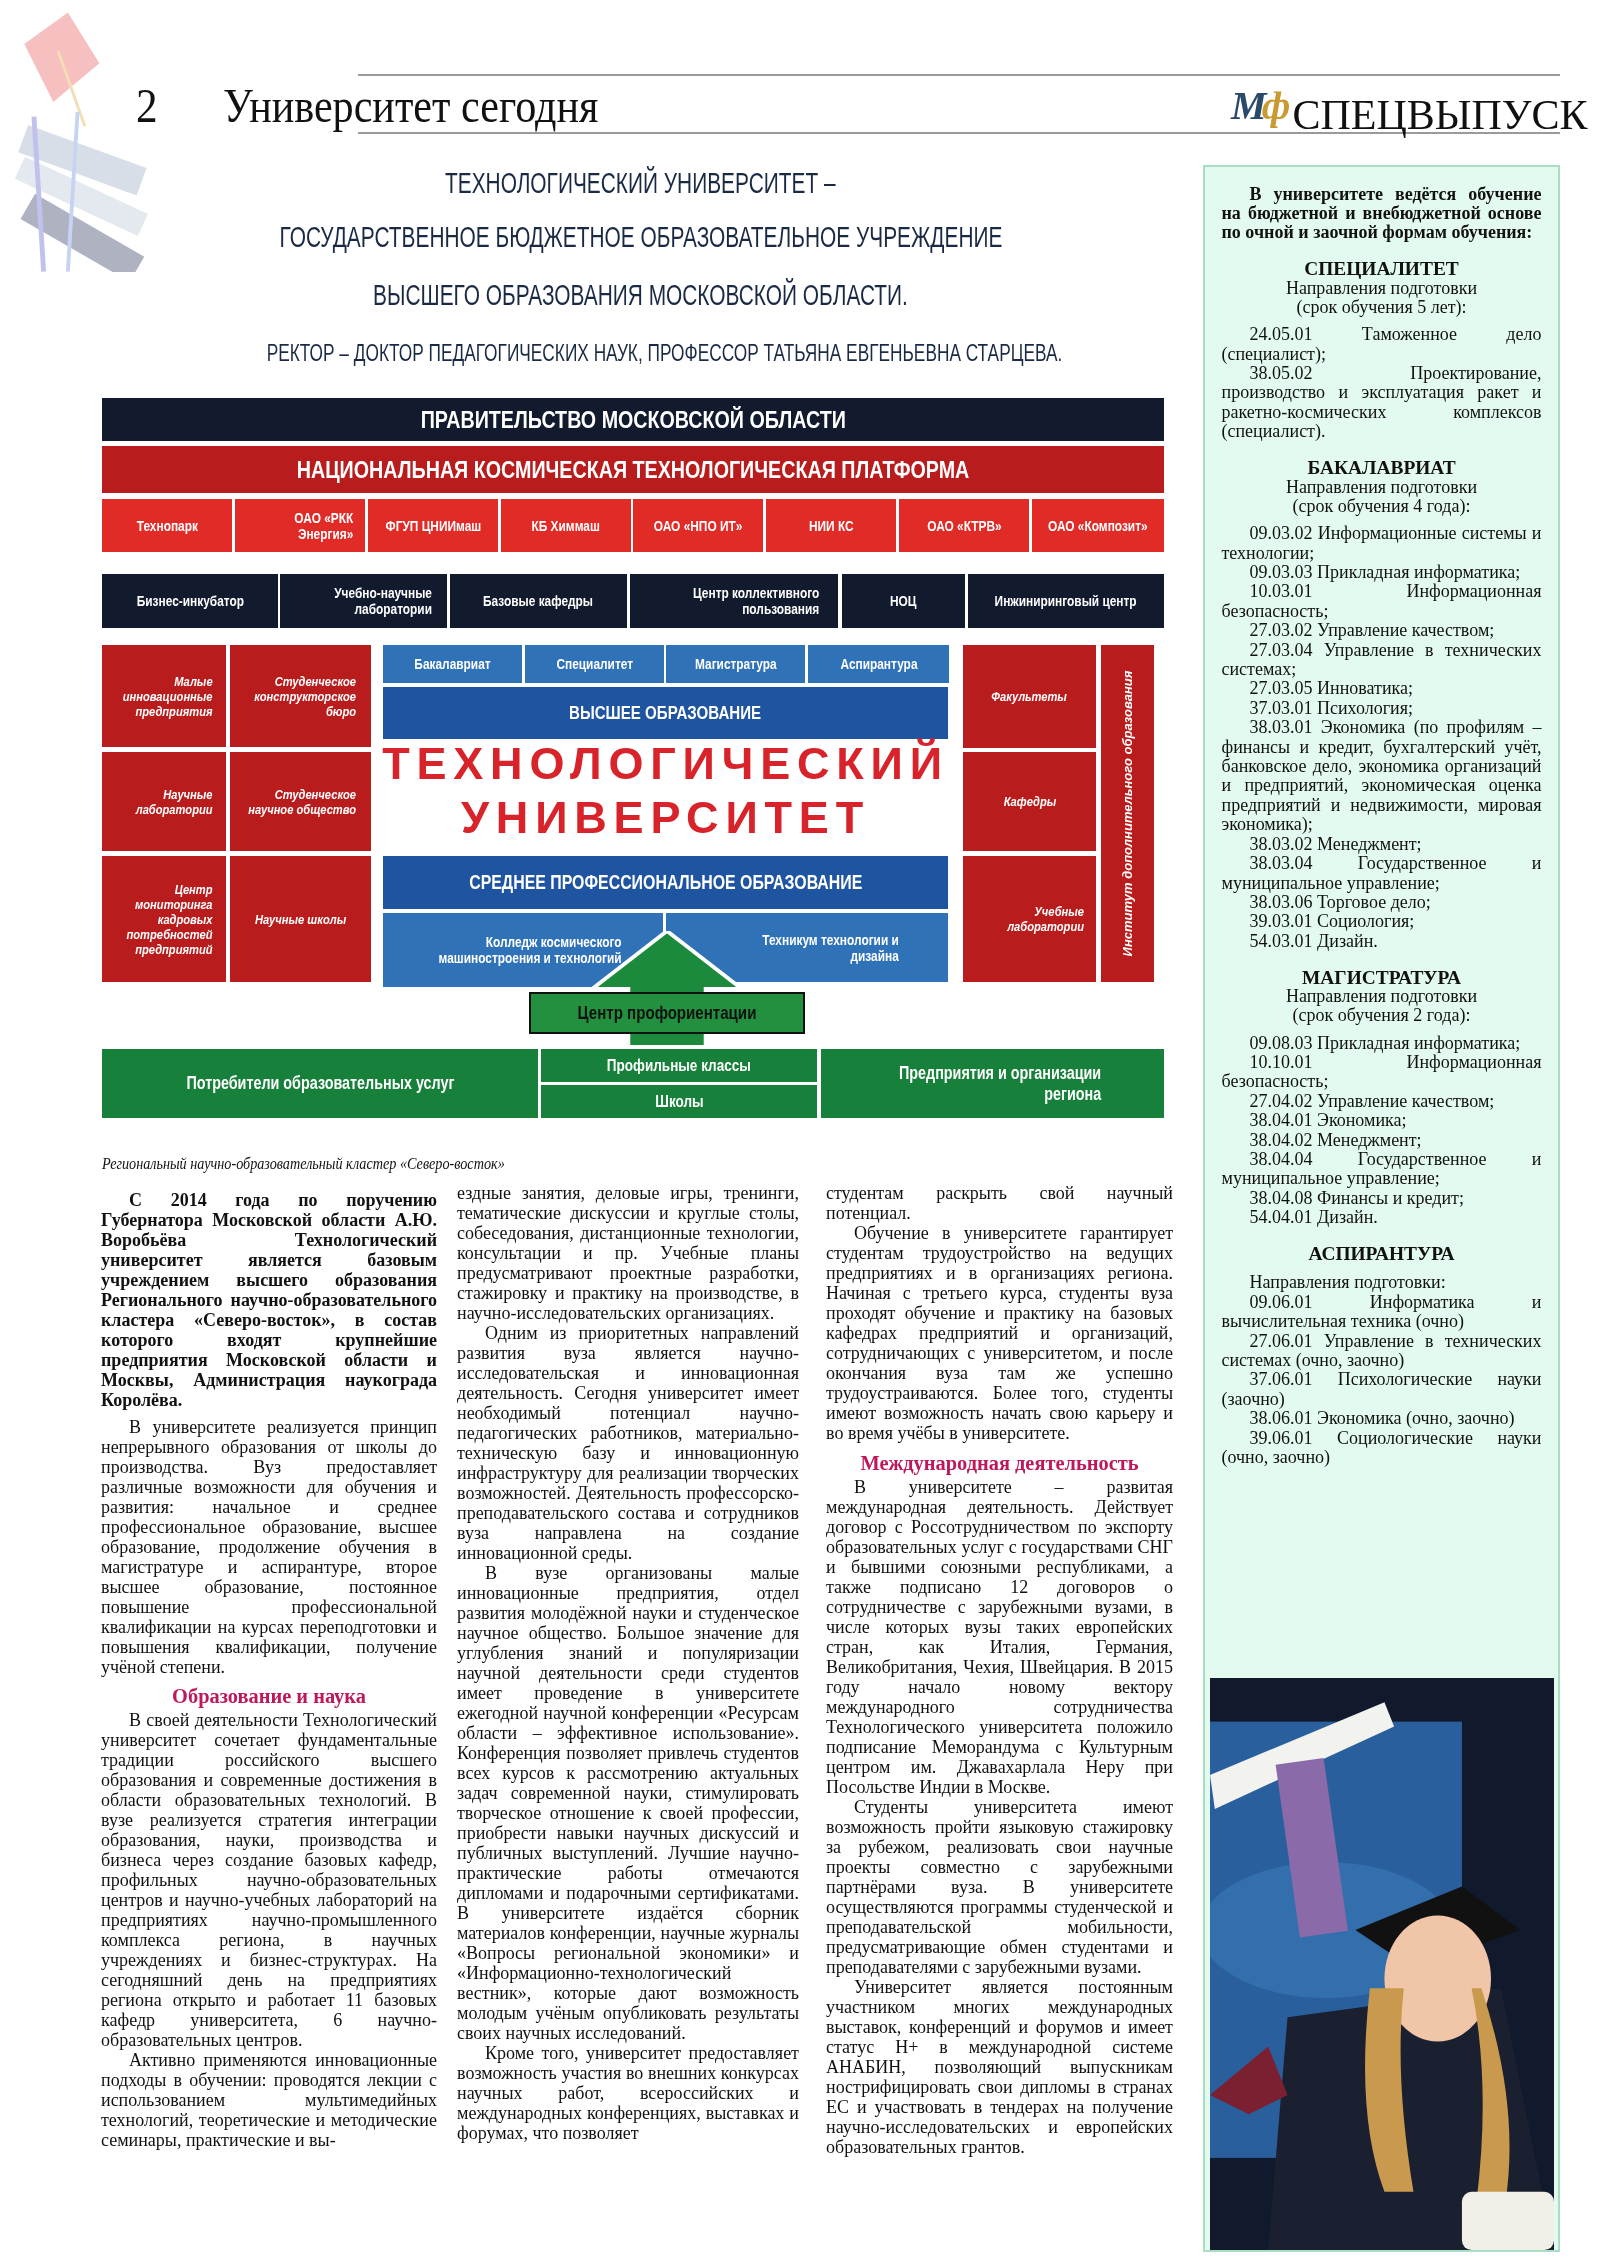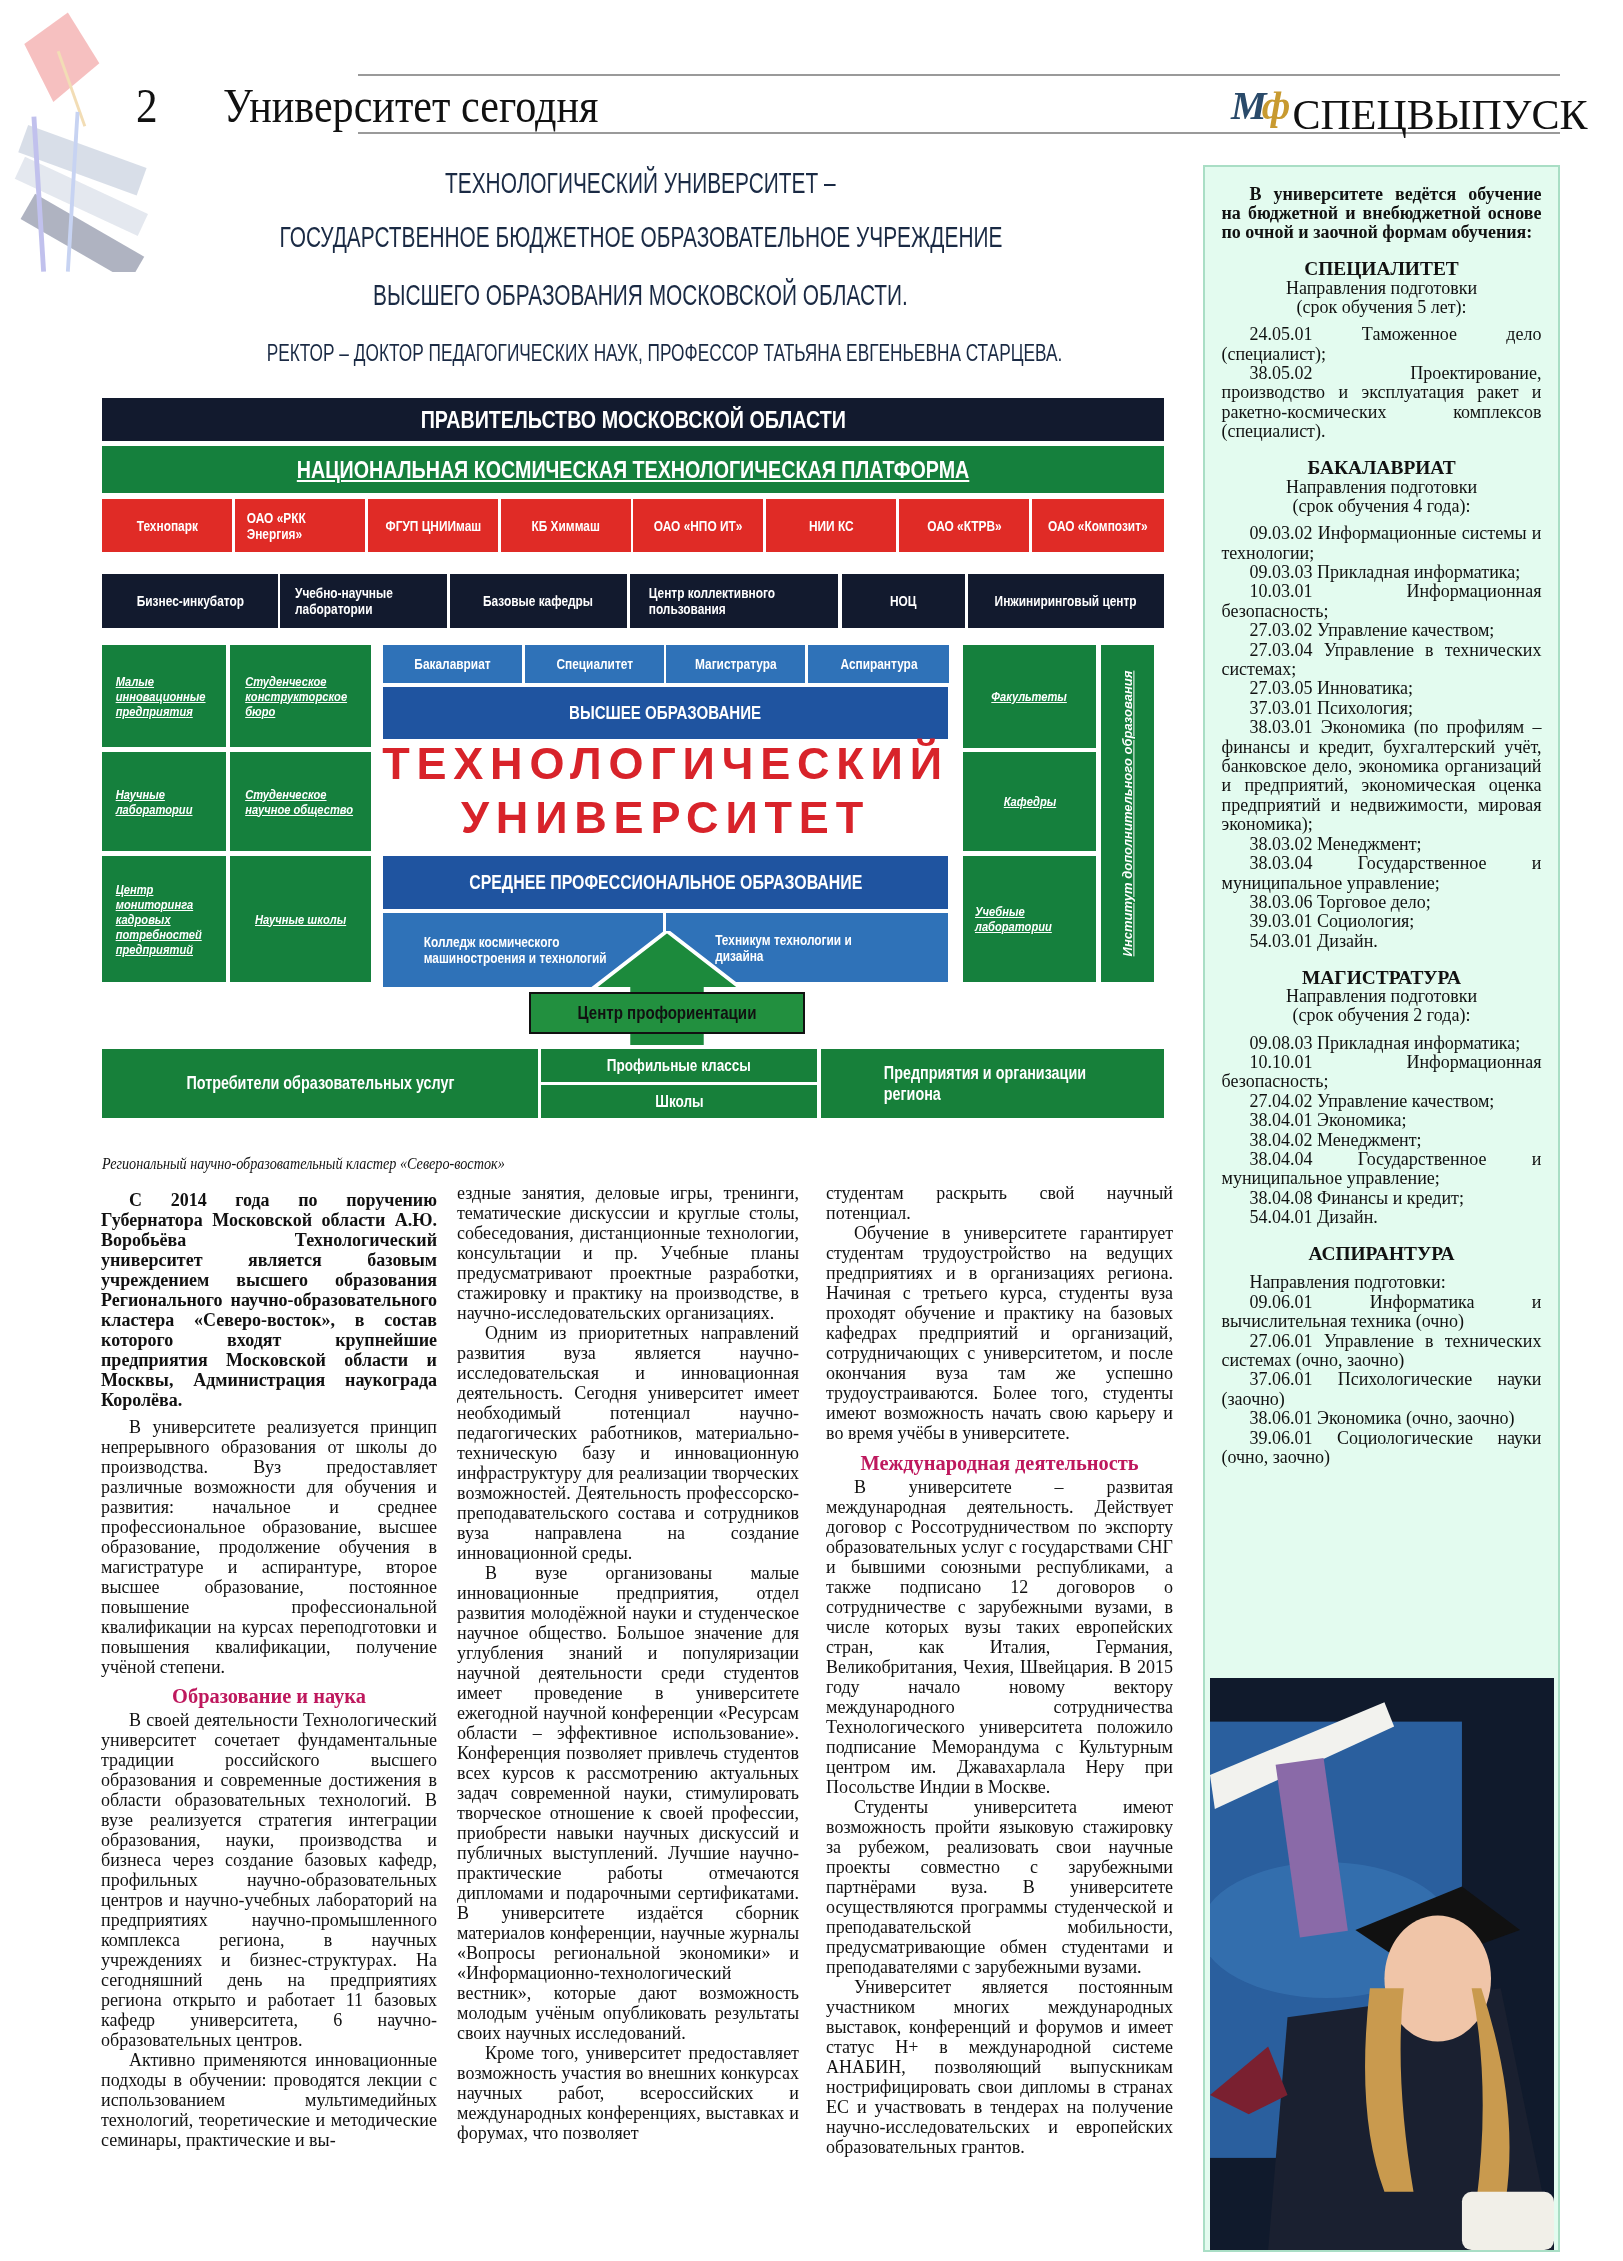--- a/index.html
+++ b/index.html
@@ -17,23 +17,23 @@
 
   .headline { position:absolute; left:112px; width:1057px; text-align:center; color:#1a2a44; font-family:"Liberation Sans", sans-serif; white-space:nowrap; }
   .headline span { display:inline-block; transform:scaleX(0.72); }
   .h1 { top:167px; font-size:29px; }
   .h2 { top:221px; font-size:29px; }
   .h3 { top:279px; font-size:29px; }
   .h4 { top:339px; font-size:24px; }
 
   
   .diagram { position:absolute; left:102px; top:398px; width:1062px; height:751px; font-family:"Liberation Sans", sans-serif; }
-  .blk { position:absolute; display:flex; align-items:center; justify-content:center; text-align:left; color:#fff; font-weight:bold; box-sizing:border-box; }
+  .blk { position:absolute; display:flex; align-items:center; justify-content:center; text-align:right; color:#fff; font-weight:bold; box-sizing:border-box; }
   .navy { background:#121a2e; }
-  .blue-dark { background:#15803d;text-decoration:underline; }
+  .blue-dark { background:#b91c1c; }
   .blue-mid { background:#1f54a0; }
   .blue-light { background:#2f72b8; }
   .red { background:#e02b26; }
   .green { background:#17803a; }
   .cond { display:inline-block; transform:scaleX(0.82); }
   .ital { font-style:italic; }
 
   .caption { position:absolute; left:102px; top:1154px; font-size:16.5px; font-style:italic; font-family:"Liberation Serif", serif; transform:scaleX(0.86); transform-origin:left; white-space:nowrap; }
 
   

